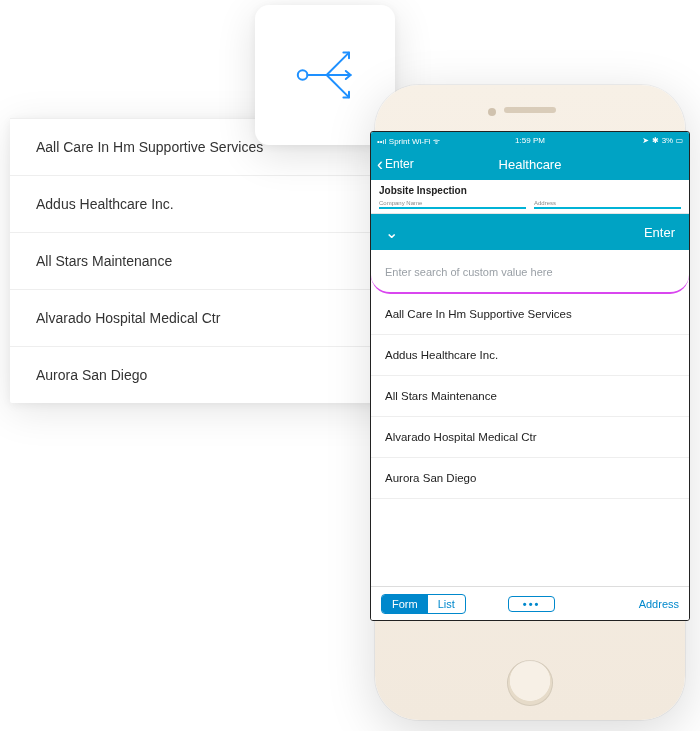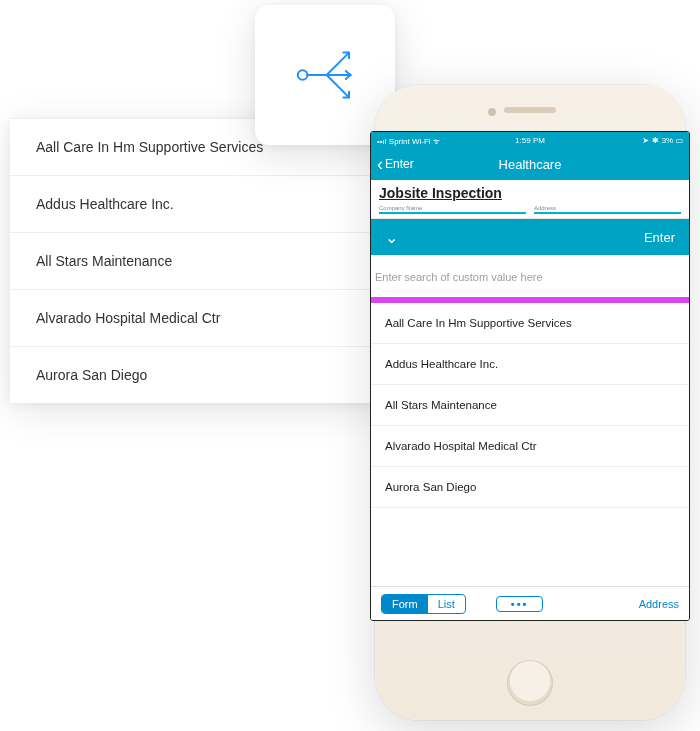--- a/index.html
+++ b/index.html
@@ -129,21 +129,21 @@
     }
     .navbar .back .chev { font-size: 18px; line-height:1; }
     .navbar .title { font-weight:400; }
 
     
     .form-hdr {
       background:#fff;
       border-bottom:1px solid #e5e5e5;
       padding: 5px 8px 4px;
     }
-    .form-hdr .ft { font-size: 14px; font-weight:600; color:#222;text-decoration:underline; }
+    .form-hdr .ft { font-size: 10px; font-weight:600; color:#222; }
     .field-row { display:flex; gap:8px; margin-top:4px; }
     .field {
       flex:1;
       font-size: 6px; color:#888;
       border-bottom: 2px solid #00b3d6;
       padding-bottom: 1px;
     }
 
     
     .picker-bar {
@@ -153,22 +153,23 @@
       display:flex;
       align-items:center;
       justify-content:space-between;
       padding: 0 14px;
       font-size: 13px;
     }
     .picker-bar .chev { font-size: 16px; }
 
     
     .search-row {
-      padding: 12px 4px;
-      border-bottom: 6px solid #d946ef;
+      padding: 12px 14px;
+      border-bottom: 2px solid #d946ef;
+      border-radius: 19px;
     }
     .search-row input {
       width:100%;
       border:none; outline:none;
       font-size: 11px;
       color:#555;
     }
     .search-row input::placeholder { color:#9aa0a6; }
 
     
@@ -181,21 +182,21 @@
       cursor:pointer;
     }
 
     
     .toolbar {
       border-top:1px solid #ddd;
       height: 34px;
       display:flex;
       align-items:center;
       padding: 0 10px;
-      gap:4px;
+      gap:16px;
       background:#fff;
       font-size: 11px;
       color:#0088cc;
     }
     .seg { display:flex; border:1px solid #0088cc; border-radius:4px; overflow:hidden; }
     .seg .sbtn { padding: 3px 10px; cursor:pointer; }
     .seg .sbtn.active { background:#0088cc; color:#fff; }
     .more {
       margin-left: 26px;
       border:1px solid #0088cc; border-radius:4px;

